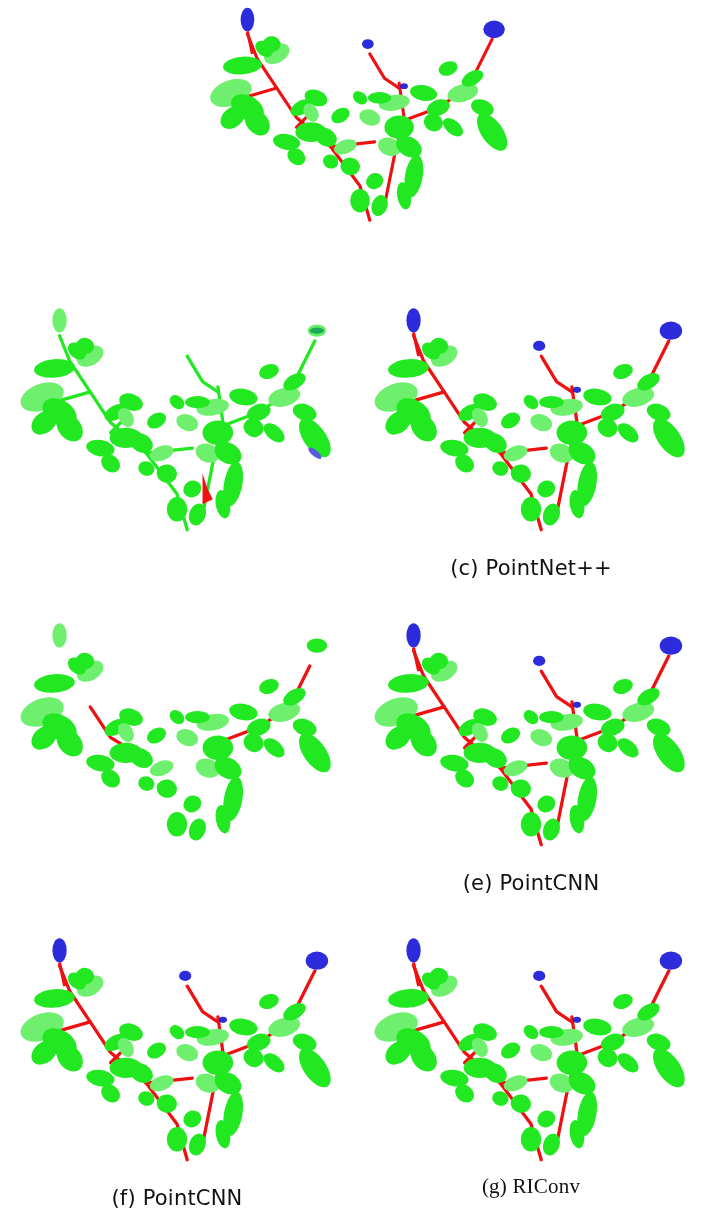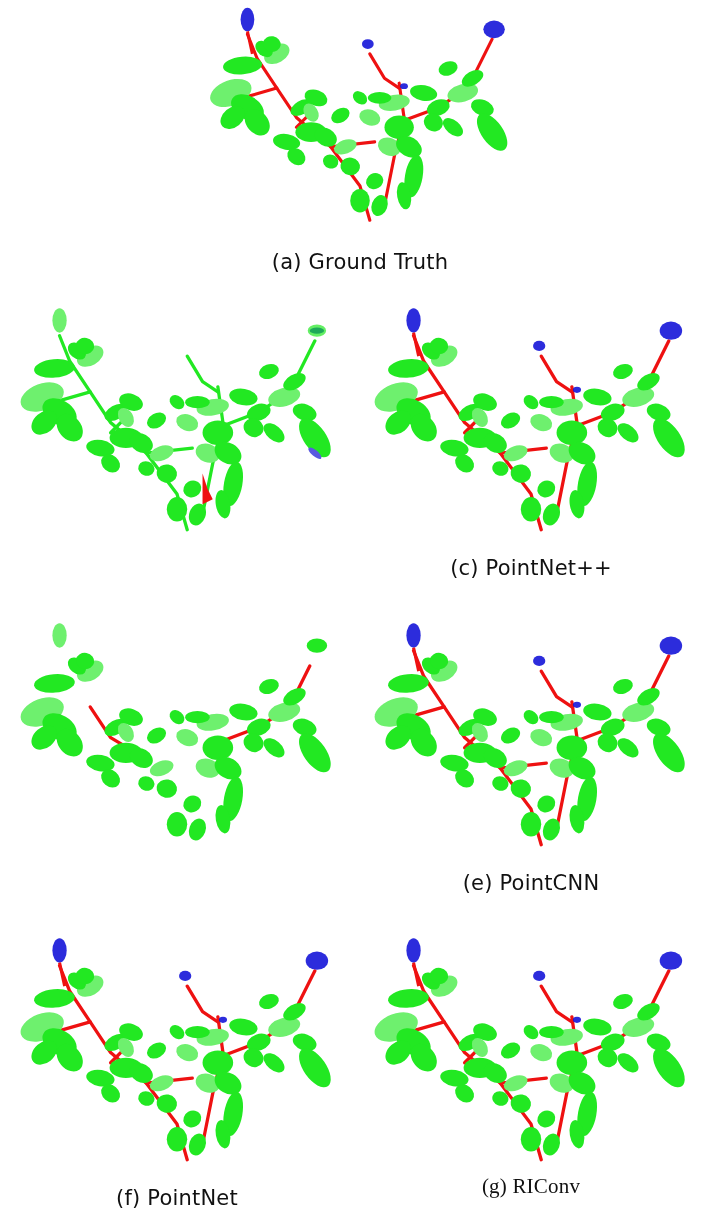--- a/index.html
+++ b/index.html
@@ -62,21 +62,20 @@
           <ellipse cx="180" cy="100" rx="12" ry="6" transform="rotate(0 180 100)" fill="#22e822"></ellipse>
           <ellipse cx="160" cy="100" rx="8" ry="6" transform="rotate(40 160 100)" fill="#22e822"></ellipse>
           <ellipse cx="130" cy="165" rx="8" ry="7" transform="rotate(20 130 165)" fill="#22e822"></ellipse>
           <ellipse cx="45" cy="20" rx="7" ry="12" fill="#1515d8" opacity="0.9"></ellipse>
           <ellipse cx="168" cy="45" rx="6" ry="5" fill="#1515d8" opacity="0.9"></ellipse>
           <ellipse cx="297" cy="30" rx="11" ry="9" fill="#1515d8" opacity="0.9"></ellipse>
           <ellipse cx="205" cy="88" rx="4" ry="3" fill="#1515d8" opacity="0.9"></ellipse>
           <path d="M45,32 L50,55" stroke="#ee1111" stroke-width="3" fill="none"></path>
         </g>
       </svg>
-    <div class="caption" style="top: 250px;">(a) Ground Truth</div>
   </div>
   <div class="panel" style="left: 0px; top: 300px; width: 354px; height: 300px;">
     <svg width="354" height="240" viewBox="0 0 320 235">
         <g>
           <path d="M45,35 L55,60 L75,90 L95,120 L130,150 L160,190 L170,225" stroke="#22e822" stroke-width="3.2" fill="none" stroke-linecap="round"></path>
           <path d="M75,90 L40,100" stroke="#22e822" stroke-width="3.2" fill="none" stroke-linecap="round"></path>
           <path d="M200,85 L205,120 L195,160 L185,210" stroke="#22e822" stroke-width="3.2" fill="none" stroke-linecap="round"></path>
           <path d="M170,55 L185,80 L200,90" stroke="#22e822" stroke-width="3.2" fill="none" stroke-linecap="round"></path>
           <path d="M200,125 L240,110 L270,90 L295,40" stroke="#22e822" stroke-width="3.2" fill="none" stroke-linecap="round"></path>
           <path d="M130,150 L175,145" stroke="#22e822" stroke-width="3.2" fill="none" stroke-linecap="round"></path>
@@ -348,21 +347,21 @@
           <ellipse cx="180" cy="100" rx="12" ry="6" transform="rotate(0 180 100)" fill="#22e822"></ellipse>
           <ellipse cx="160" cy="100" rx="8" ry="6" transform="rotate(40 160 100)" fill="#22e822"></ellipse>
           <ellipse cx="130" cy="165" rx="8" ry="7" transform="rotate(20 130 165)" fill="#22e822"></ellipse>
           <ellipse cx="45" cy="20" rx="7" ry="12" fill="#1515d8" opacity="0.9"></ellipse>
           <ellipse cx="168" cy="45" rx="6" ry="5" fill="#1515d8" opacity="0.9"></ellipse>
           <ellipse cx="297" cy="30" rx="11" ry="9" fill="#1515d8" opacity="0.9"></ellipse>
           <ellipse cx="205" cy="88" rx="4" ry="3" fill="#1515d8" opacity="0.9"></ellipse>
           <path d="M45,32 L50,55" stroke="#ee1111" stroke-width="3" fill="none"></path>
         </g>
       </svg>
-    <div class="caption" style="top: 256px;">(f) PointNet</div>
+    <div class="caption" style="top: 256px;">(f) PointCNN</div>
   </div>
   <div class="panel" style="left: 354px; top: 930px; width: 354px; height: 300px;">
     <svg width="354" height="240" viewBox="0 0 320 235">
         <g>
           <path d="M45,35 L55,60 L75,90 L95,120 L130,150 L160,190 L170,225" stroke="#ee1111" stroke-width="3.2" fill="none" stroke-linecap="round" stroke-linejoin="round"></path>
           <path d="M75,90 L40,100" stroke="#ee1111" stroke-width="3.2" fill="none" stroke-linecap="round" stroke-linejoin="round"></path>
           <path d="M200,85 L205,120 L195,160 L185,210" stroke="#ee1111" stroke-width="3.2" fill="none" stroke-linecap="round" stroke-linejoin="round"></path>
           <path d="M170,55 L185,80 L200,90" stroke="#ee1111" stroke-width="3.2" fill="none" stroke-linecap="round" stroke-linejoin="round"></path>
           <path d="M200,125 L240,110 L270,90 L295,40" stroke="#ee1111" stroke-width="3.2" fill="none" stroke-linecap="round" stroke-linejoin="round"></path>
           <path d="M130,150 L175,145" stroke="#ee1111" stroke-width="3.2" fill="none" stroke-linecap="round" stroke-linejoin="round"></path>

